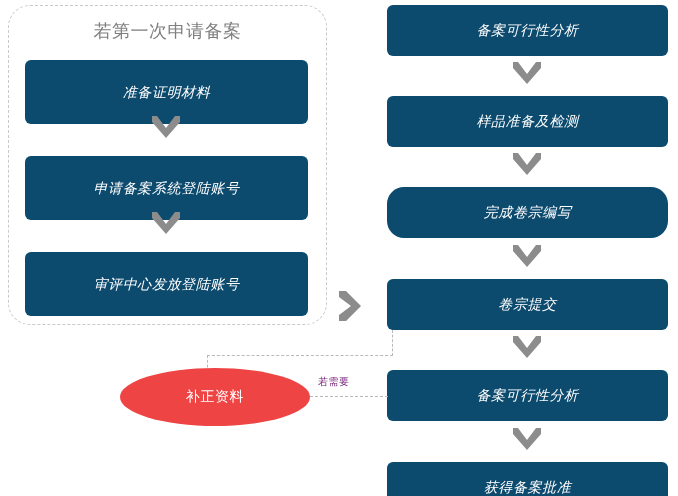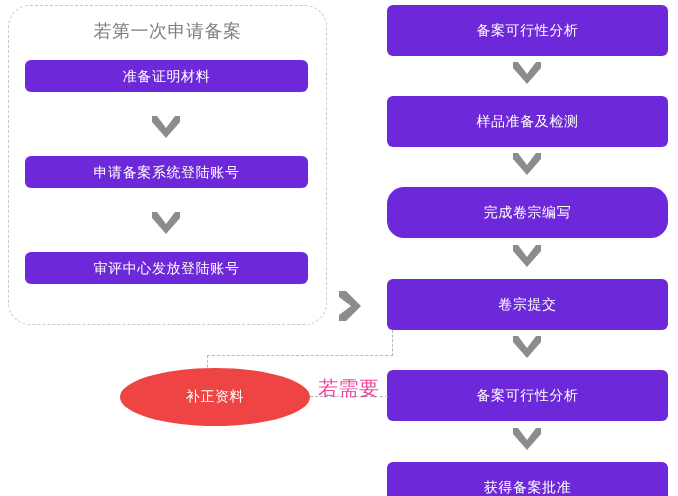--- a/index.html
+++ b/index.html
@@ -51,28 +51,29 @@
     display: flex;
     align-items: center;
     justify-content: center;
     color: #ffffff;
     font-size: 14px;
     letter-spacing: 0.6px;
     text-align: center;
     line-height: 1.2;
   }
   .node.blue {
-    background: #6d28d9;
+    background: #0c4a6e;
+    font-style: italic;
   }
 
   
   .node.left {
     left: 25px;
     width: 283px;
-    height: 32px;
+    height: 64px;
   }
   #node-l1 { top: 60px; }
   #node-l2 { top: 156px; }
   #node-l3 { top: 252px; }
 
   
   .node.right {
     left: 387px;
     width: 281px;
     height: 51px;
@@ -147,22 +148,22 @@
   #fb-h-top   { left: 207px; top: 355px; width: 186px; }
   
   #fb-v-left  { left: 207px; top: 355px; height: 22px; }
   
   #fb-h-mid   { left: 310px; top: 396px; width: 78px; }
 
   .fb-label {
     position: absolute;
     left: 318px;
     top: 375px;
-    font-size: 20px;
-    color: #ec4899;
+    font-size: 10px;
+    color: #701a75;
     letter-spacing: 0.5px;
     white-space: nowrap;
   }
 </style>
 </head>
 <body>
 
 <div id="flowchart">
 
   <div class="group-box"></div>

